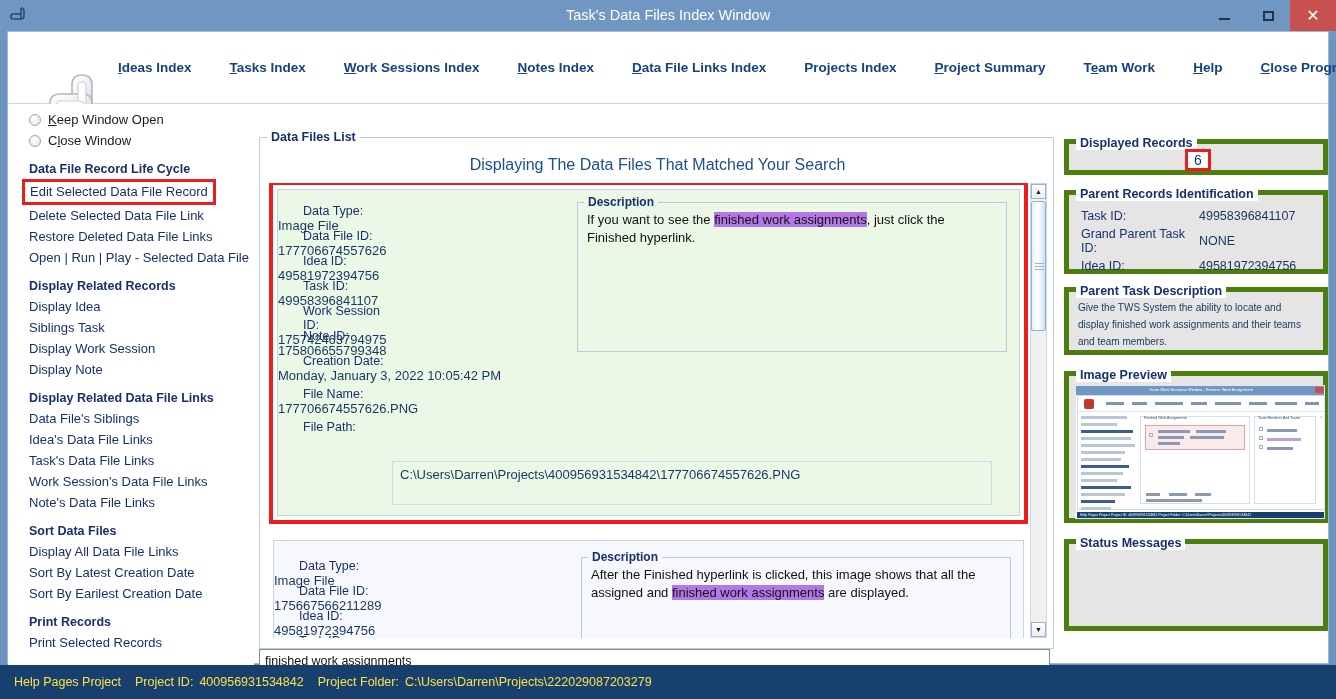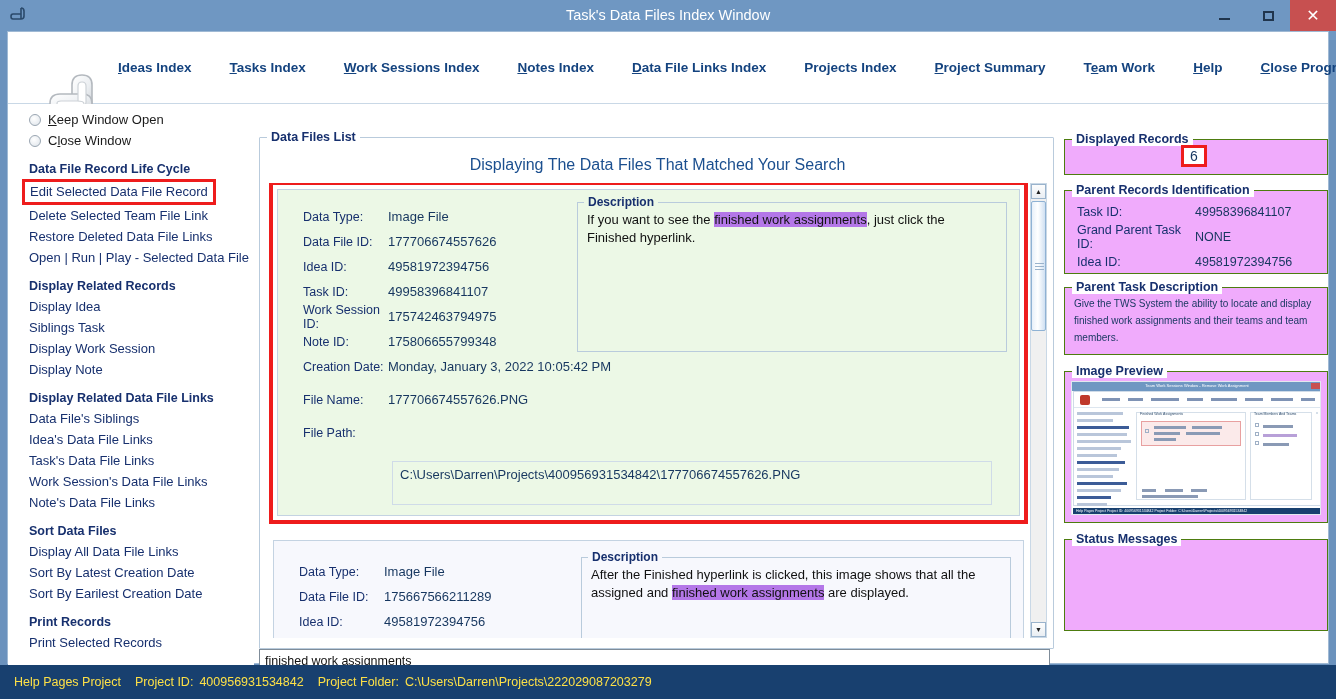--- a/index.html
+++ b/index.html
@@ -127,22 +127,22 @@
   }
   .record.selected {
     outline: 4px solid #ee1c1c;
     outline-offset: 4px;
     margin-left: 11px;
     width: 743px;
   }
   .record.green { background: #ecf8e6; }
   .record.plain { background: #f7f8fd; }
   .field-row {
-    display: flex; align-items: center;
-    font-size: 12.5px; color: #17306e; height: 25px;
+    display: flex; align-items: flex-start;
+    font-size: 12.5px; color: #17306e; height: 25px; flex-direction: column;
   }
   .field-label { width: 110px; padding-left: 25px; flex: 0 0 auto; }
   .field-value { color: #16365f; font-size: 13px; }
   .rec-left { width: 305px; padding: 14px 0 12px 0; }
   .rec-desc {
     position: absolute; right: 12px; top: 12px;
     width: 430px; height: 150px;
     border: 1px solid #b9cbdc; background: transparent;
   }
   .rec-desc .legend {
@@ -199,21 +199,21 @@
     font-size: 12.5px; color: #17306e; margin-left: 14px; margin-right: 30px;
     cursor: pointer;
   }
   .search-action .ul { text-decoration: underline; }
   
   .rightpanel {
     position: absolute; left: 1052px; top: 75px; width: 274px; height: 560px;
   }
   .rp-group {
     position: absolute; left: 4px; width: 264px;
-    border: 1px solid #4d7c0f; background: #f0abfc;
+    border: 5px solid #4d7c0f; background: #e5e5e5;
   }
   .rp-group > .legend {
     position: absolute; top: -8px; left: 7px; background: #ffffff;
     padding: 0 4px; font-size: 12.5px; font-weight: bold; color: #17306e;
     white-space: nowrap;
   }
   #g-displayed { top: 32px; height: 36px; }
   .count-badge {
     position: absolute; left: 116px; top: 5px;
     border: 3px solid #ee1c1c; padding: 0px 6px;
@@ -319,21 +319,21 @@
         <span class="radio-dot"></span>
         <span><span style="text-decoration:underline">K</span>eep Window Open</span>
       </div>
       <div class="radio-row">
         <span class="radio-dot"></span>
         <span>C<span style="text-decoration:underline">l</span>ose Window</span>
       </div>
 
       <div class="side-head">Data File Record Life Cycle</div>
       <div class="side-link highlighted">Edit Selected Data File Record</div>
-      <div class="side-link">Delete Selected Team File Link</div>
+      <div class="side-link">Delete Selected Data File Link</div>
       <div class="side-link">Restore Deleted Data File Links</div>
       <div class="side-link">Open | Run | Play - Selected Data File</div>
 
       <div class="side-head">Display Related Records</div>
       <div class="side-link">Display Idea</div>
       <div class="side-link">Siblings Task</div>
       <div class="side-link">Display Work Session</div>
       <div class="side-link">Display Note</div>
 
       <div class="side-head">Display Related Data File Links</div>

